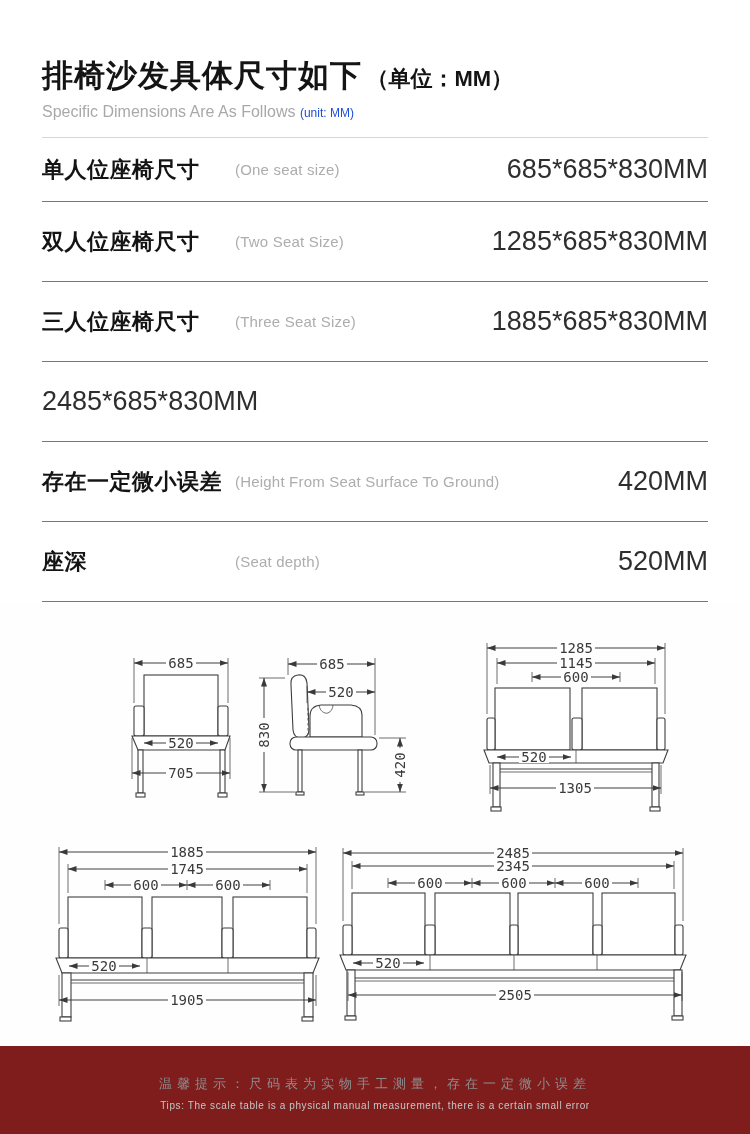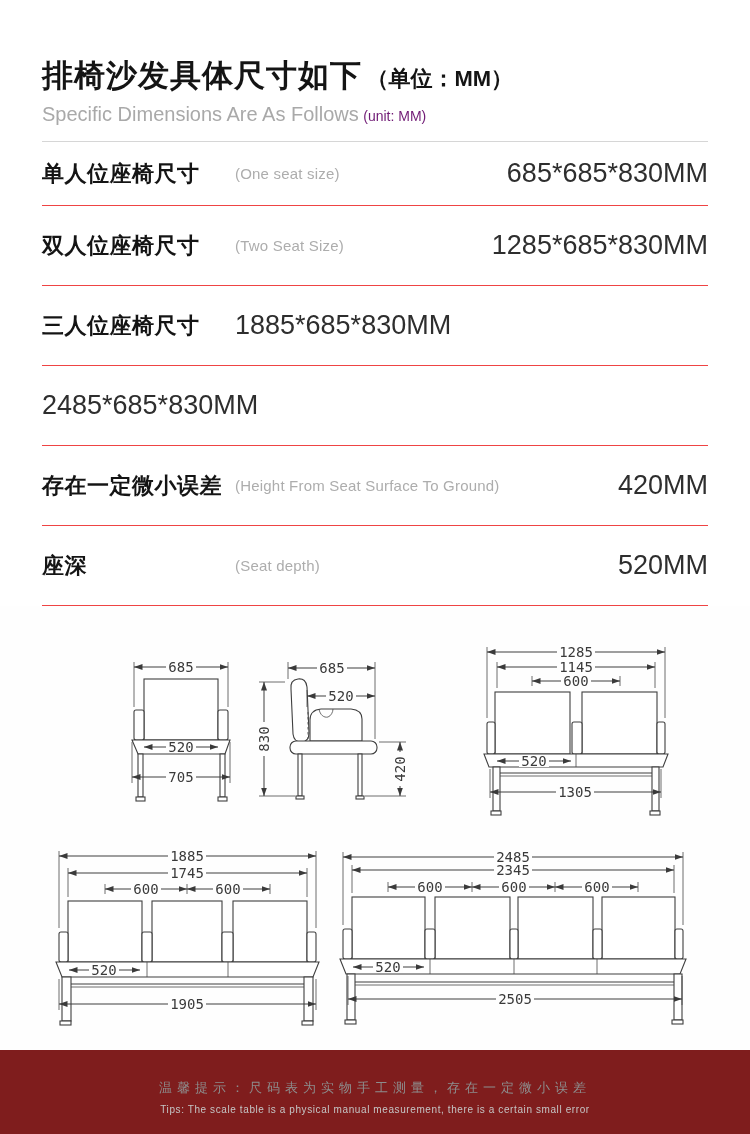--- a/index.html
+++ b/index.html
@@ -7,22 +7,22 @@
     position:relative; width:750px; height:1134px; margin:8px auto;
     background:#ffffff; overflow:hidden;
     font-family:"Liberation Sans","DejaVu Sans",sans-serif; color:#151515;
   }
   
   .header { padding:52px 42px 0 42px; }
   .title-line { line-height:1; white-space:nowrap; }
   .title-cn { font-size:31px; font-weight:bold; letter-spacing:1px; color:#141414; }
   .title-unit { font-size:22px; font-weight:bold; color:#141414; }
   .subtitle-line { margin-top:13px; line-height:1; white-space:nowrap; }
-  .subtitle-en { font-size:20px; color:#a9a9a9; }
-  .subtitle-unit { font-size:14px; color:#701a75; }
+  .subtitle-en { font-size:16px; color:#a9a9a9; }
+  .subtitle-unit { font-size:12px; color:#1d4ed8; }
   .header-rule { margin-top:17px; height:0; border-bottom:1px solid #d6d6d6; }
   
   .spec { padding:0 42px; }
   .spec-row { display:flex; align-items:center; height:79px; border-bottom:1px solid #ef4444; }
   .spec-row:first-child { height:63px; }
   .spec-label-cn { flex:none; width:193px; font-size:22px; font-weight:bold; color:#141414; letter-spacing:0.5px; }
   .spec-label-en { flex:1 1 auto; font-size:15px; color:#adadad; letter-spacing:0.2px; }
   .spec-value { flex:none; font-size:27px; color:#2e2e2e; white-space:nowrap; }
   
   .diagrams { position:relative; height:444px; background:#fefefe; }
@@ -62,20 +62,21 @@
       <span class="spec-label-en">(One seat size)</span>
       <span class="spec-value">685*685*830MM</span>
     </div>
     <div class="spec-row">
       <span class="spec-label-cn">双人位座椅尺寸</span>
       <span class="spec-label-en">(Two Seat Size)</span>
       <span class="spec-value">1285*685*830MM</span>
     </div>
     <div class="spec-row">
       <span class="spec-label-cn">三人位座椅尺寸</span>
+      <span class="spec-label-en">(Three Seat Size)</span>
       <span class="spec-value">1885*685*830MM</span>
     </div>
     <div class="spec-row">
       <span class="spec-value">2485*685*830MM</span>
     </div>
     <div class="spec-row">
       <span class="spec-label-cn">存在一定微小误差</span>
       <span class="spec-label-en">(Height From Seat Surface To Ground)</span>
       <span class="spec-value">420MM</span>
     </div>

